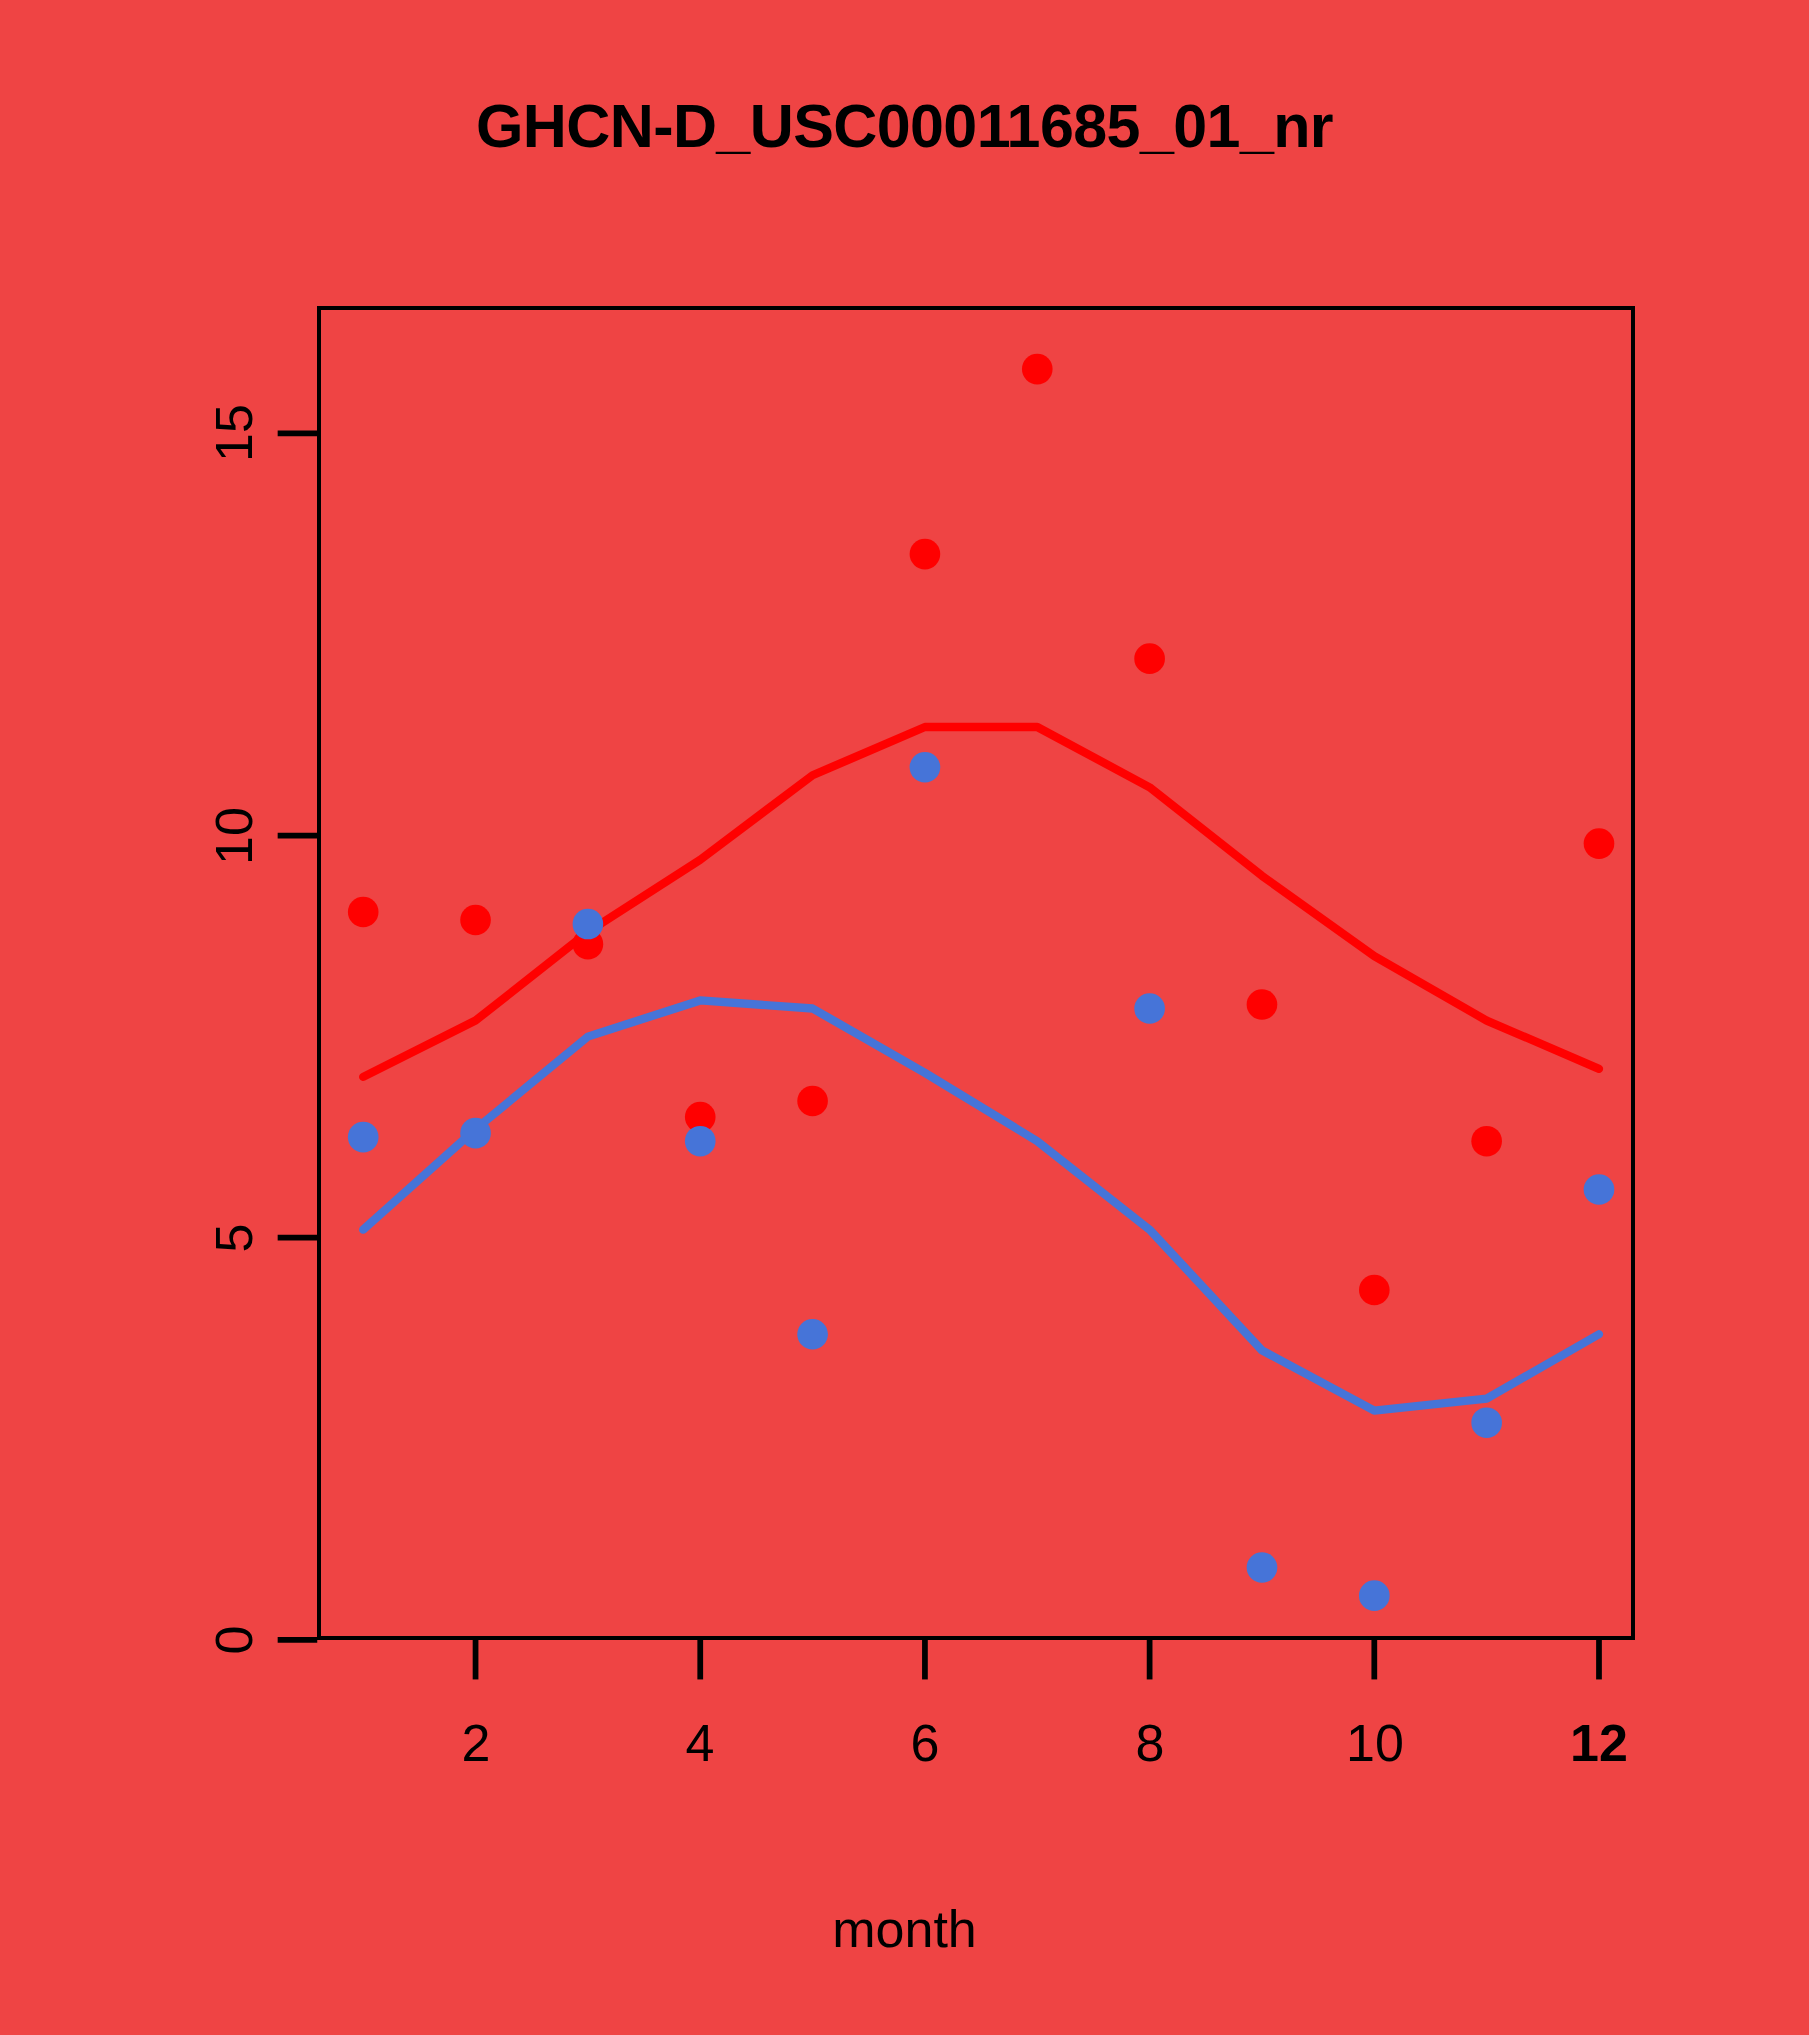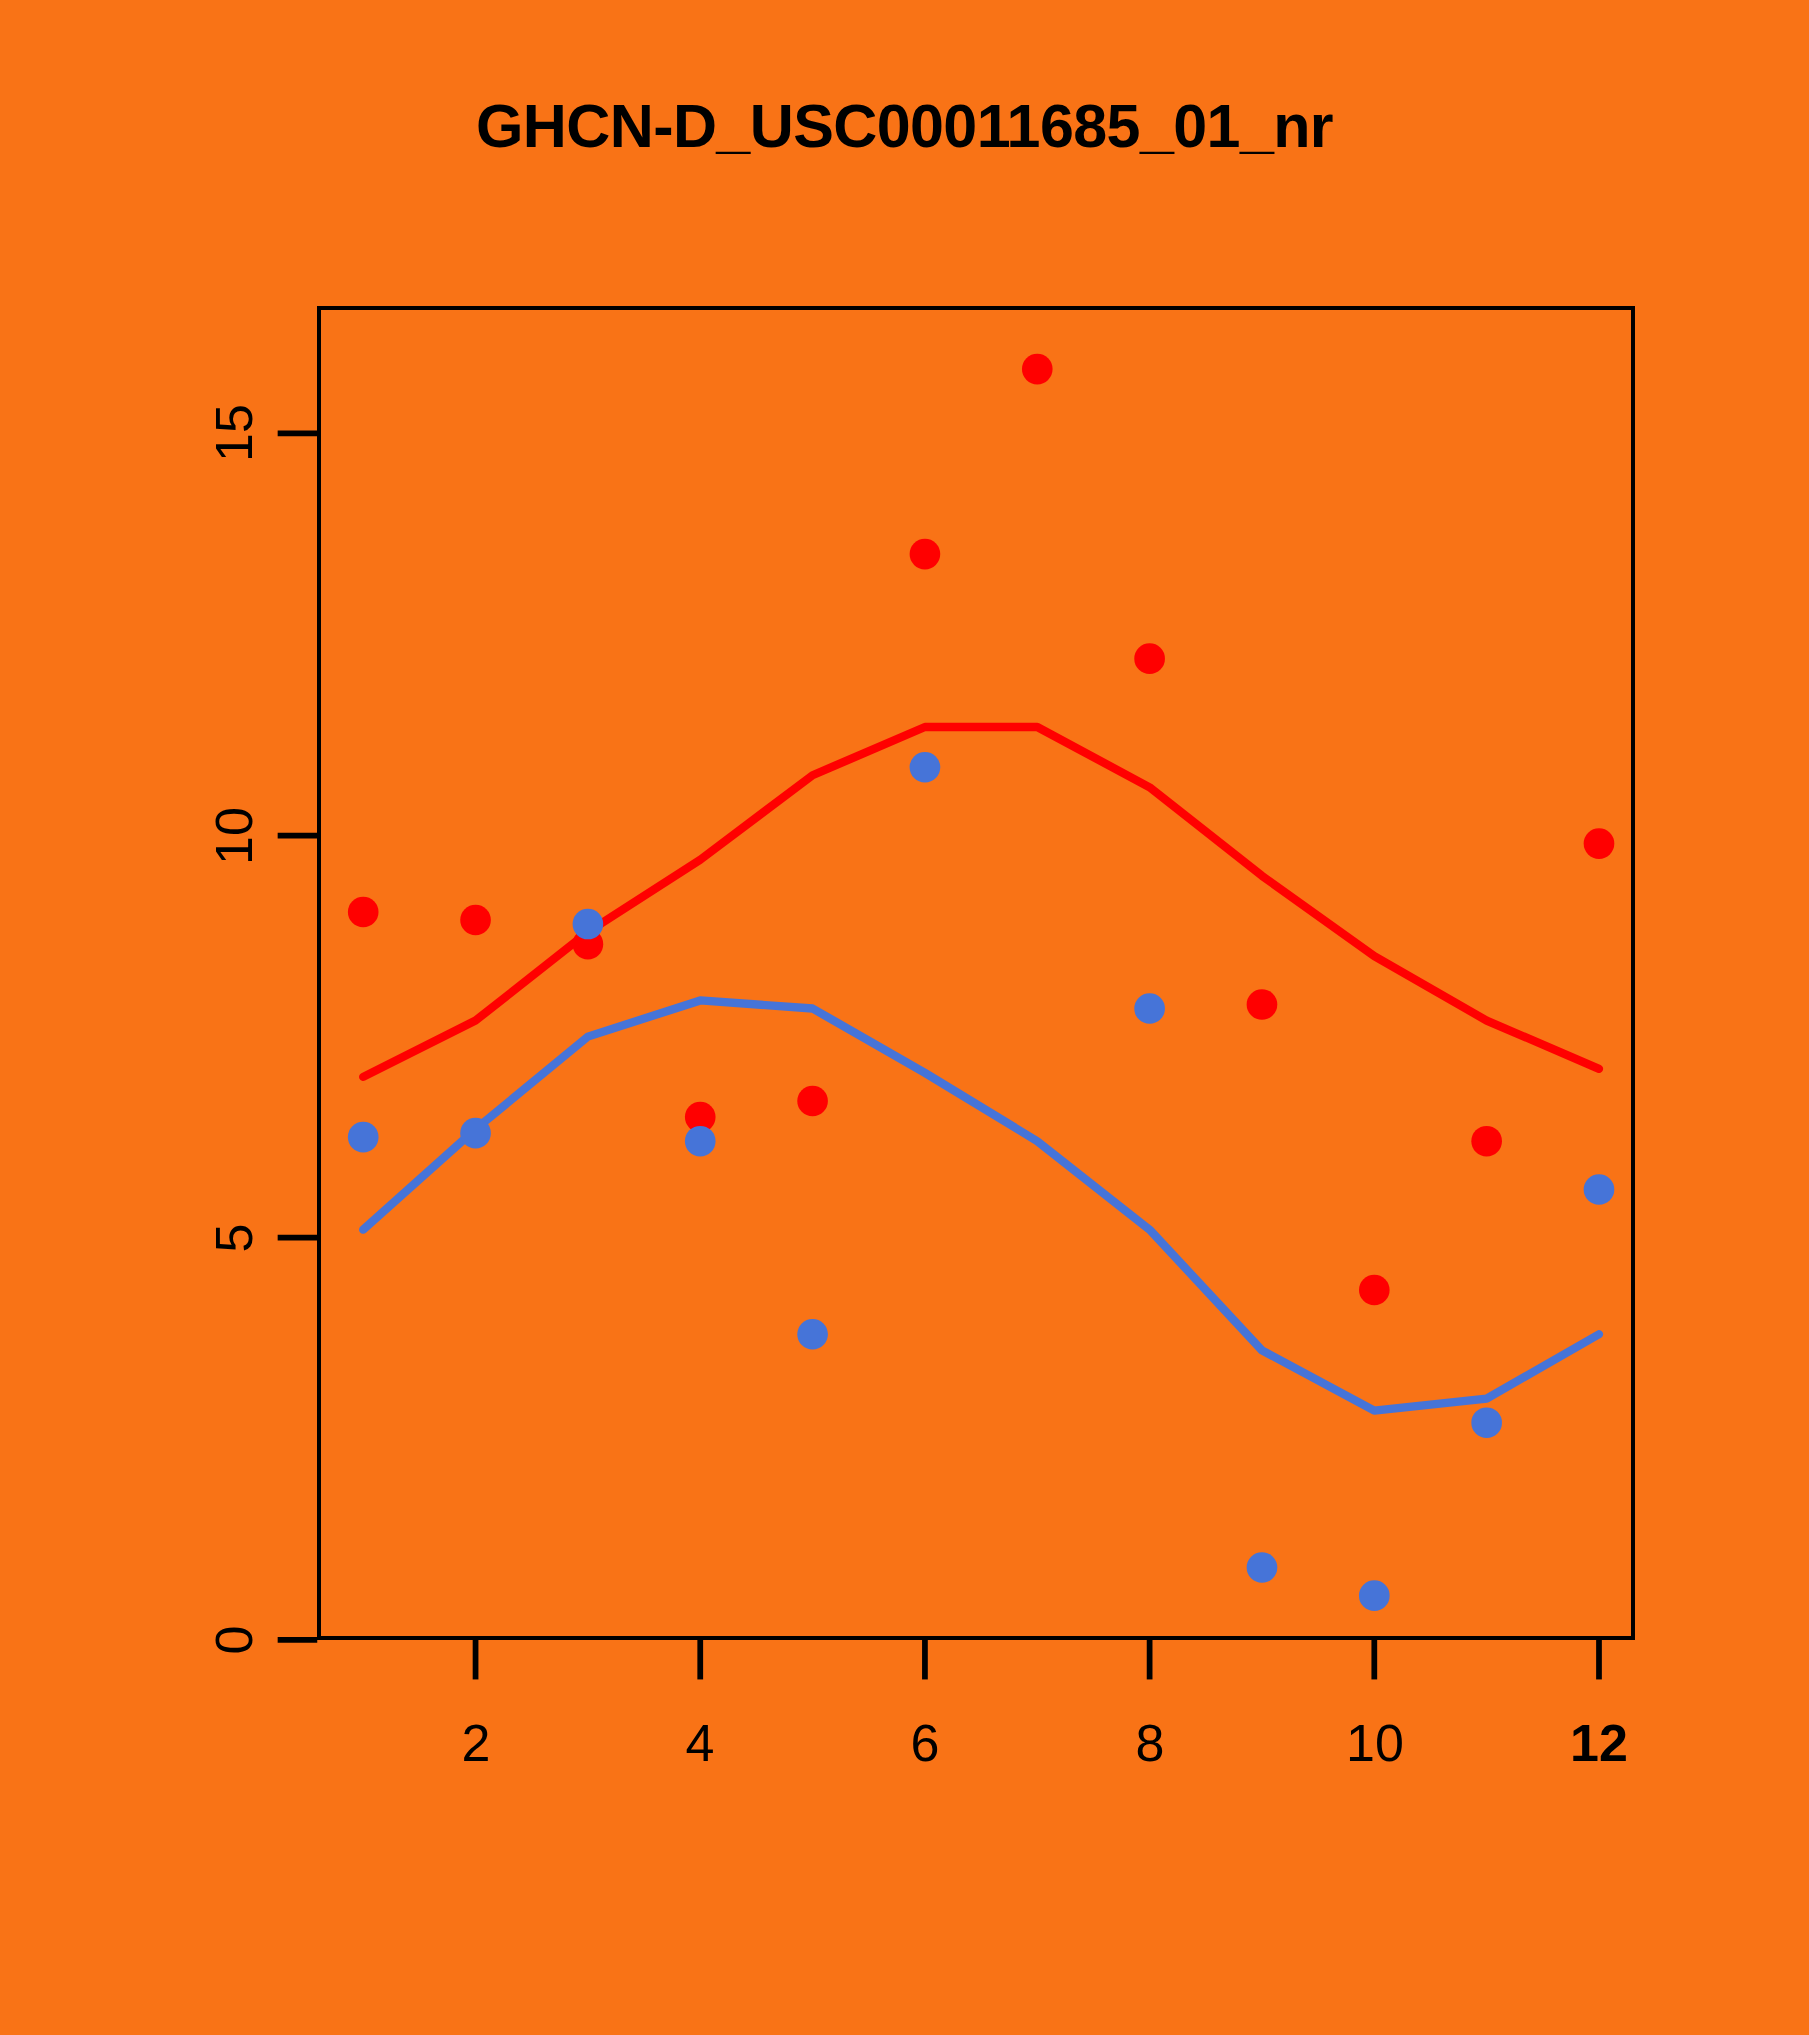--- a/index.html
+++ b/index.html
@@ -6,21 +6,21 @@
   html,body{margin:0;padding:0;background:#ffffff;}
   body{
     width:1809px;height:2035px;
     font-family:"Liberation Sans", sans-serif;
     color:#000000;
     overflow:hidden;
     position:relative;
   }
   #figure{
     position:absolute;inset:0;
-    background:#f97316;
+    background:#ef4444;
   }
   
   #chart-title{
     position:absolute;
     left:0;right:0;
     top:96px;
     text-align:center;
     font-size:61px;
     font-weight:bold;
     letter-spacing:-0.6px;
@@ -136,15 +136,16 @@
     </div>
   <div id="xtick-labels">
       <div class="xtick-label" style="left: 476px; top: 1717px;">2</div>
       <div class="xtick-label" style="left: 700px; top: 1717px;">4</div>
       <div class="xtick-label" style="left: 925px; top: 1717px;">6</div>
       <div class="xtick-label" style="left: 1150px; top: 1717px;">8</div>
       <div class="xtick-label" style="left: 1375px; top: 1717px;">10</div>
       <div class="xtick-label" style="left: 1599px; top: 1717px; font-weight: bold;">12</div>
     </div>
 
+  <div id="xaxis-title">month</div>
 
 </div>
 
 
 </body></html>

